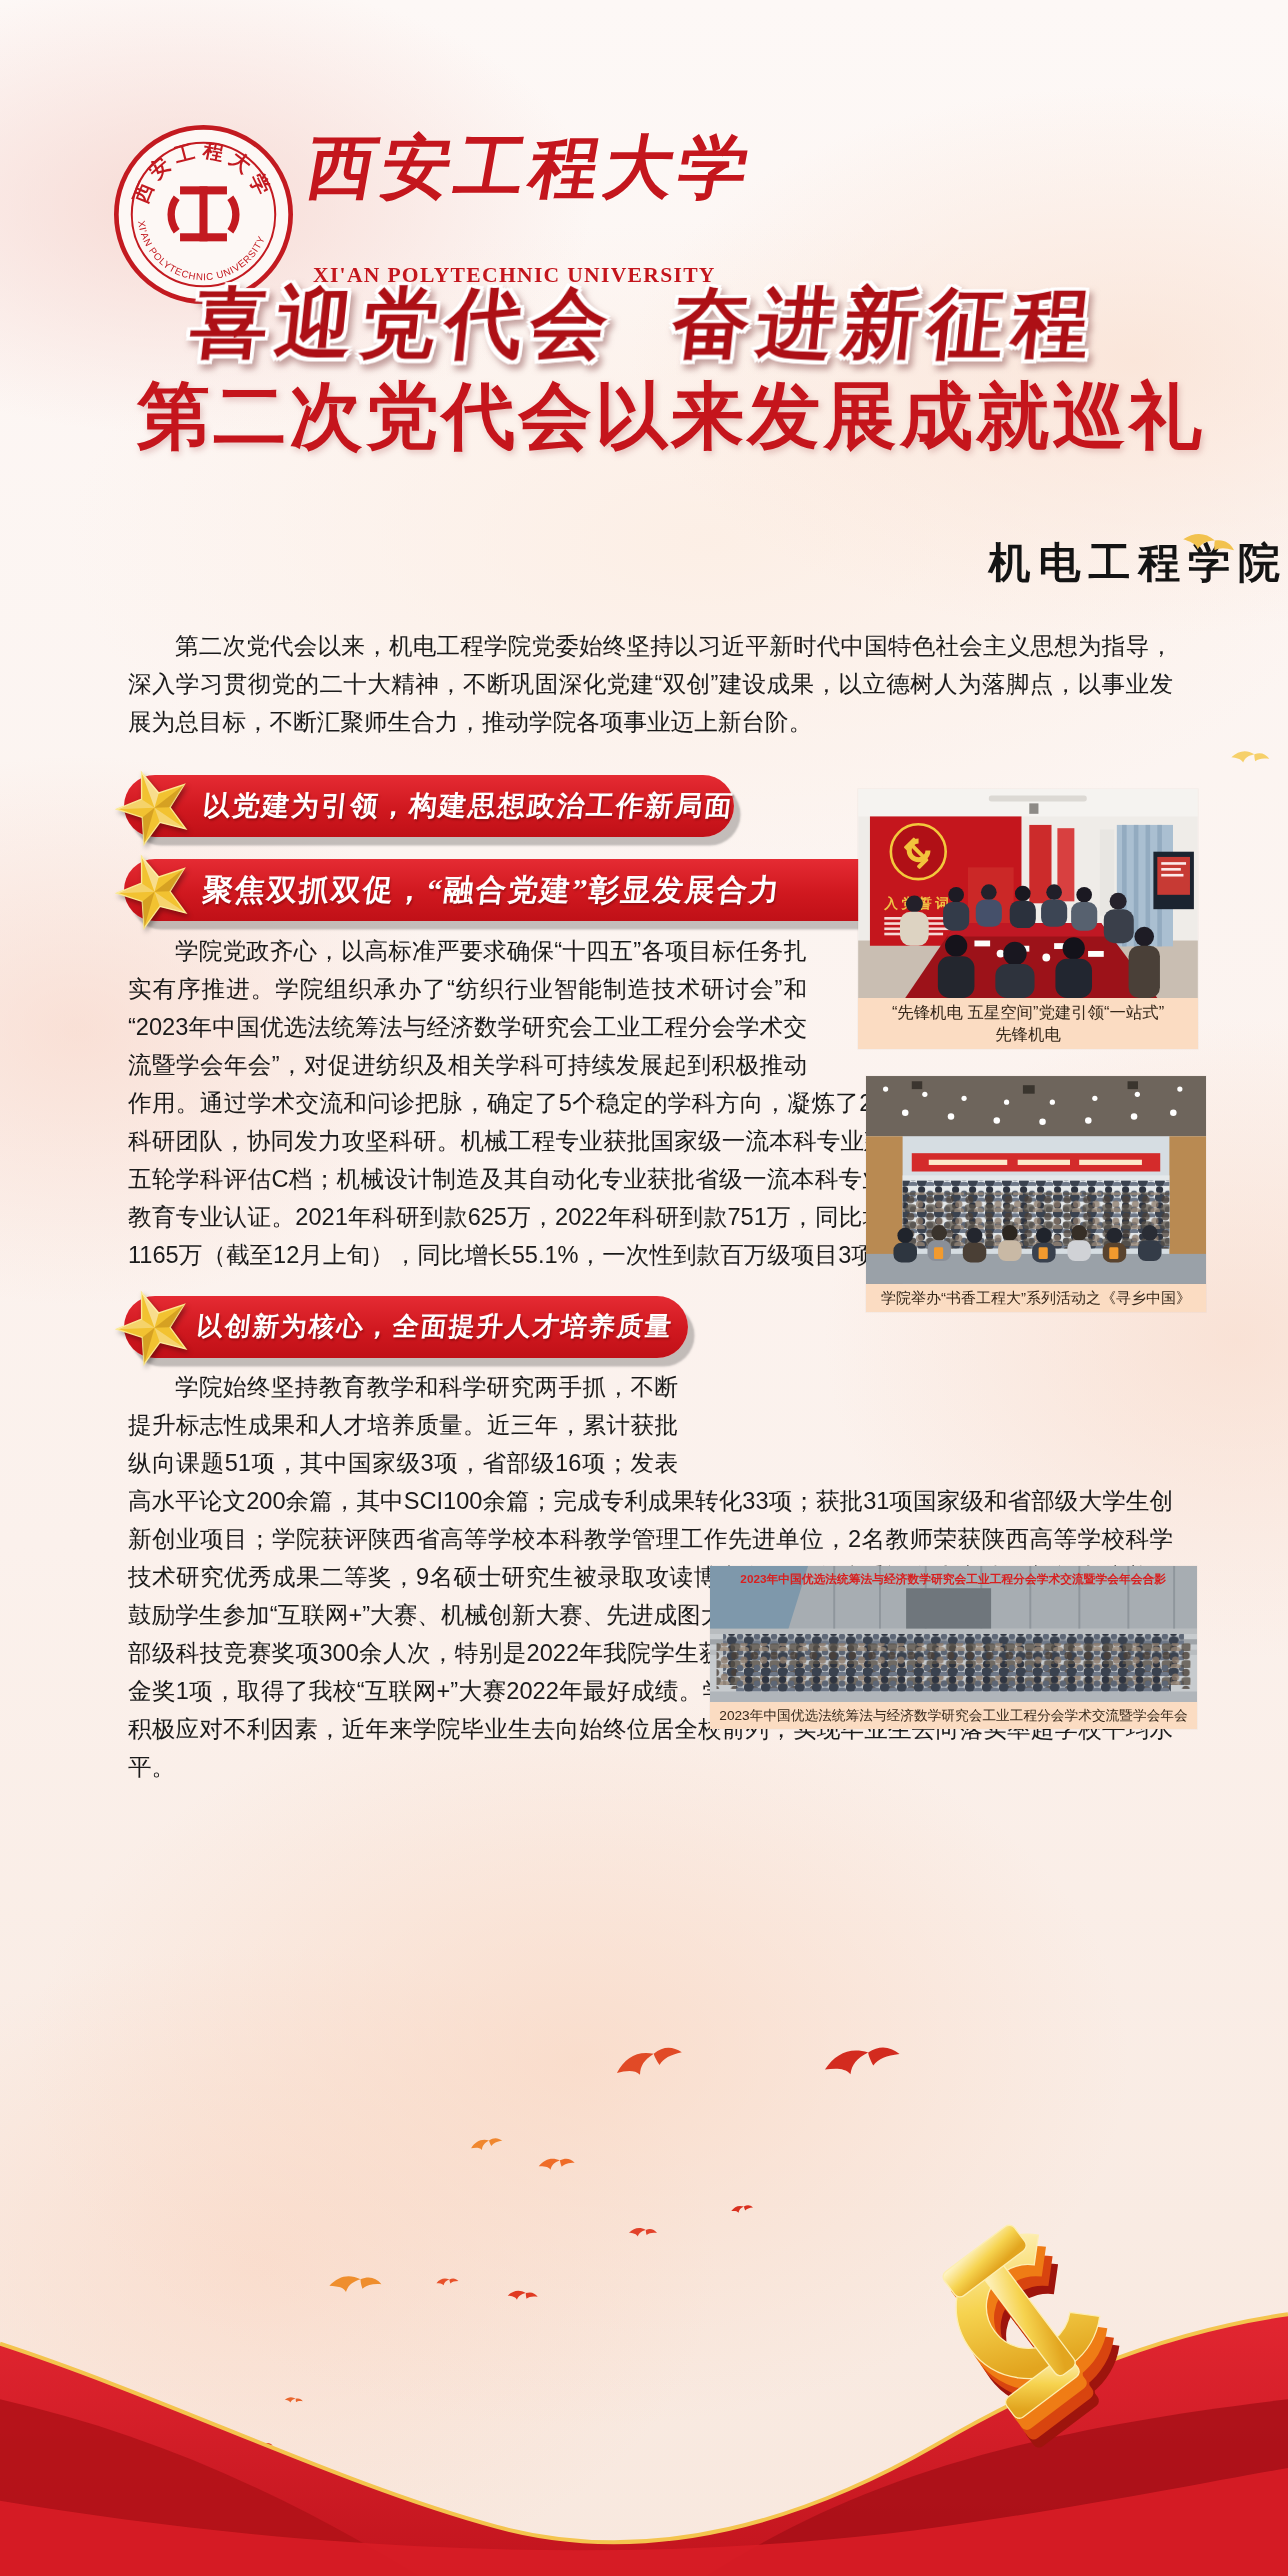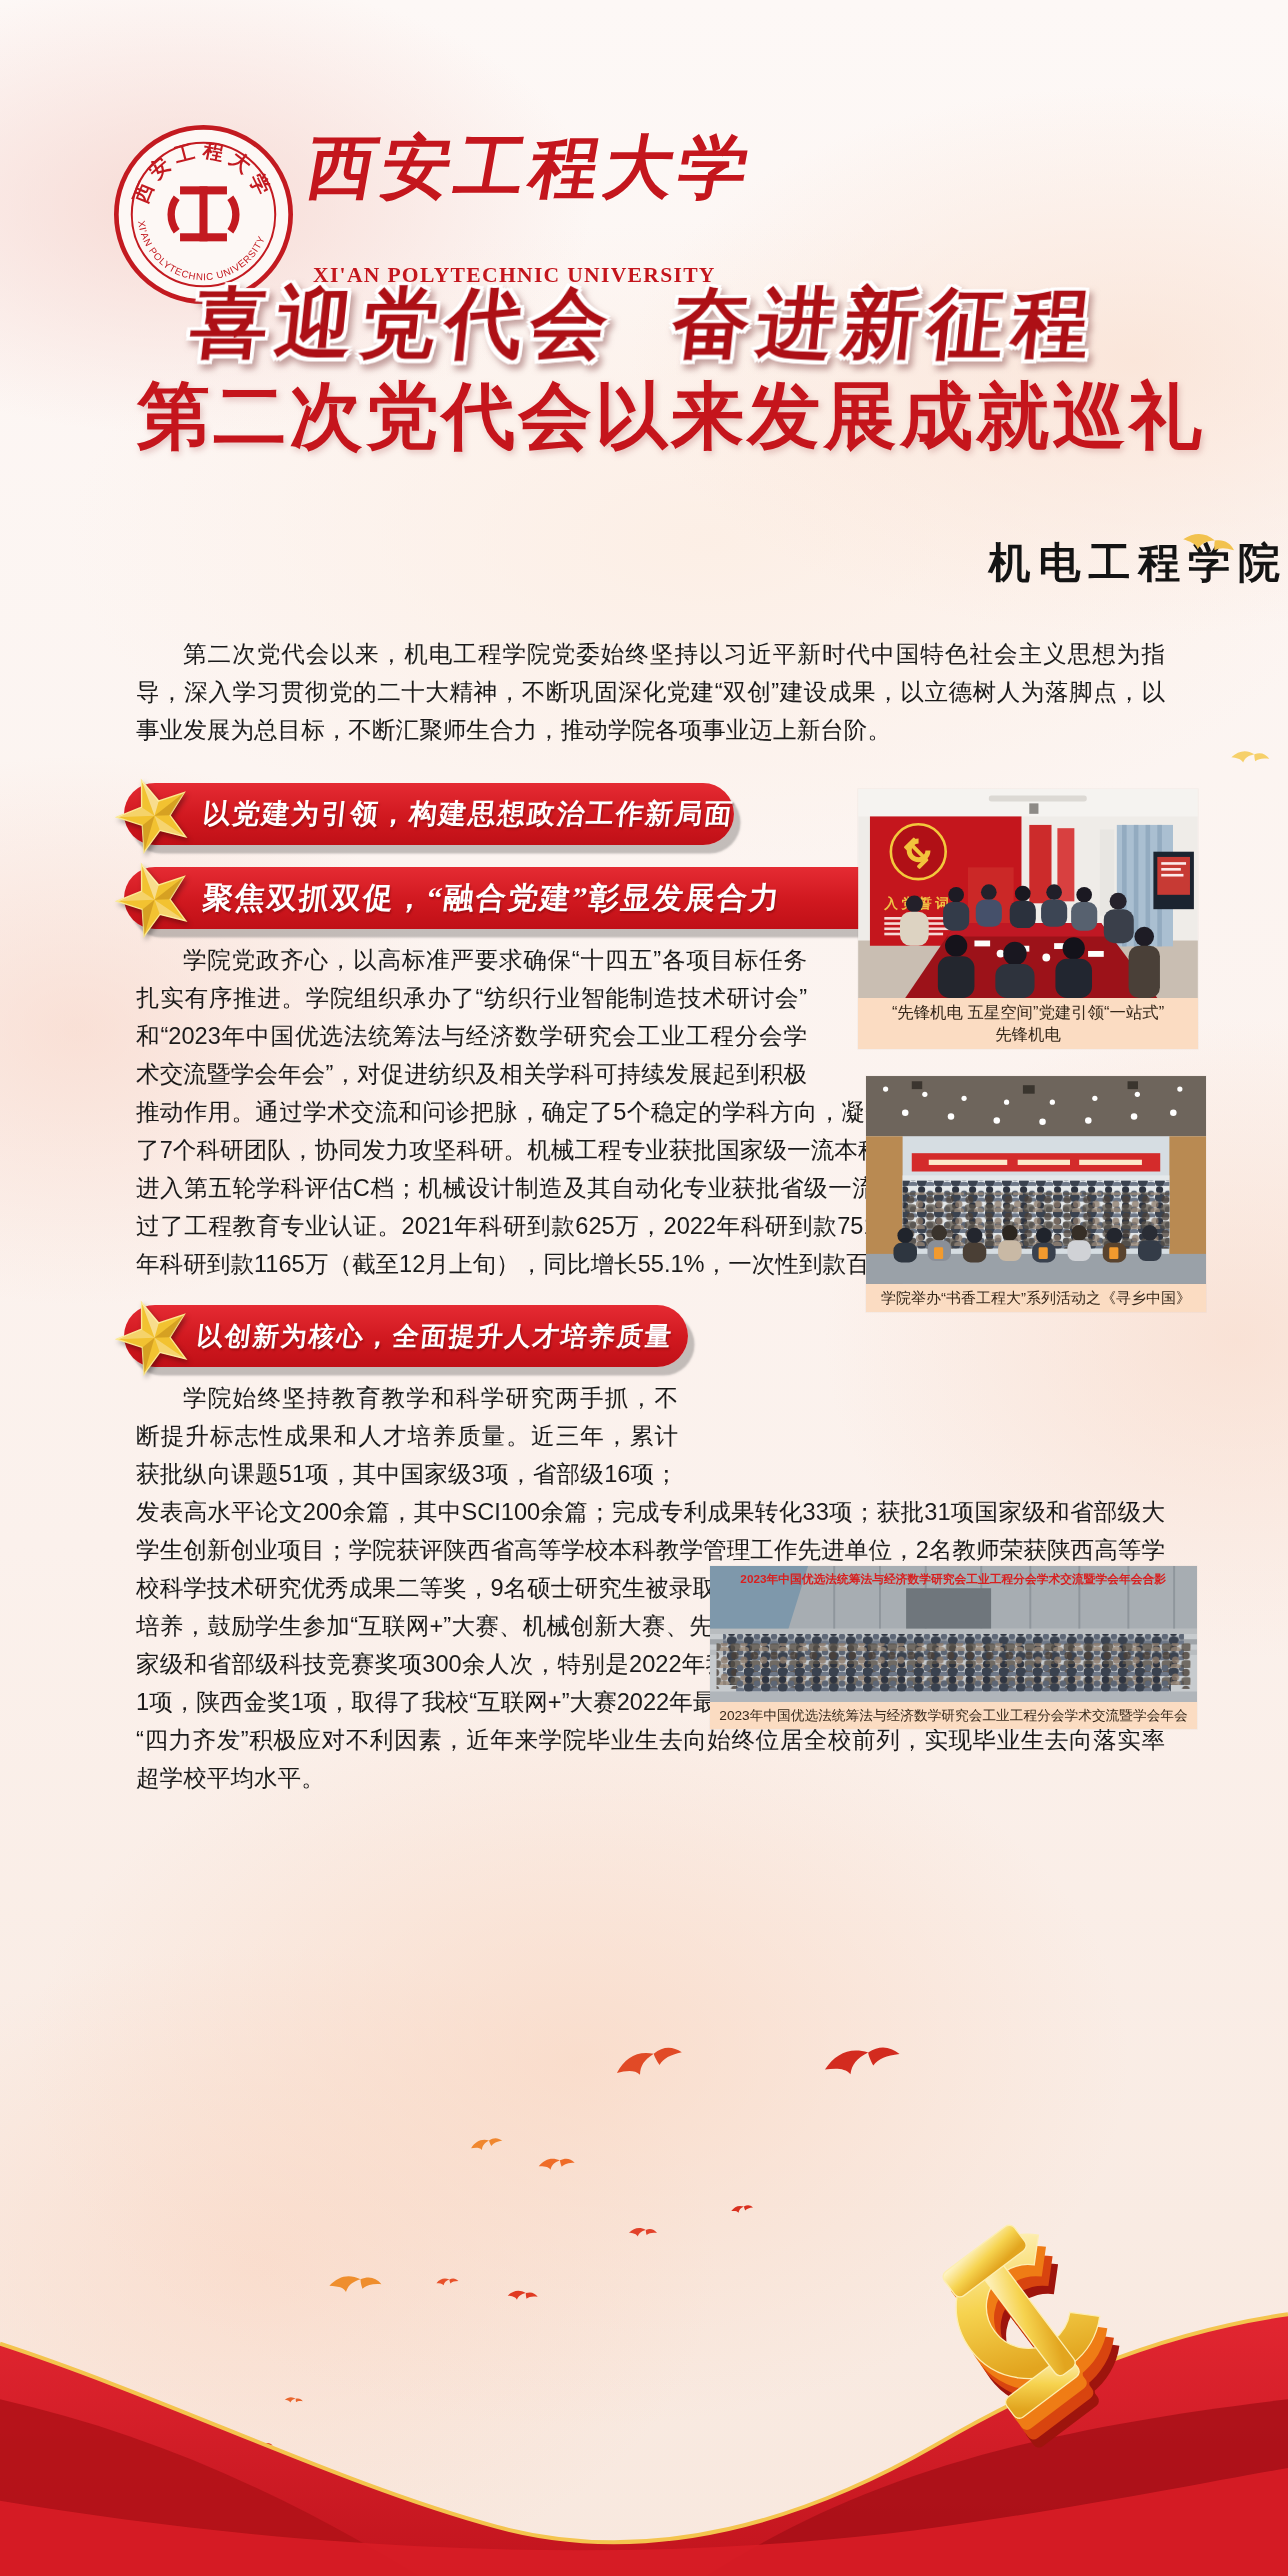--- a/index.html
+++ b/index.html
@@ -46,21 +46,21 @@
     padding-left:27px;
   }
   .college{
     left:0; top:535px; width:100%; text-align:right;
     font-family:"Liberation Serif", serif; font-weight:900; font-size:42px;
     letter-spacing:7.9px; color:#141414;
   }
   
   .content{position:absolute; left:124px; right:111px; top:623px;}
   .content p{
-    margin:12px; font-size:23.6px; line-height:38px; text-align:justify;
+    margin:4px; font-size:23.6px; line-height:38px; text-align:justify;
     text-indent:47px; color:#1a1a1a;
   }
   .banner{
     position:relative; height:62px; border-radius:31px;
     background:linear-gradient(180deg,#e52b33 0%,#d0181f 55%,#c01017 100%);
     box-shadow:6.5px 8.5px 2px rgba(138,134,132,.5);
     display:flex; align-items:center; padding-left:79px; box-sizing:border-box;
   }
   .banner .star{position:absolute; left:-10.5px; top:-9.2px; width:81px; height:81px;
     filter:drop-shadow(2.6px 3.9px 2.6px rgba(0,0,0,.35));}

